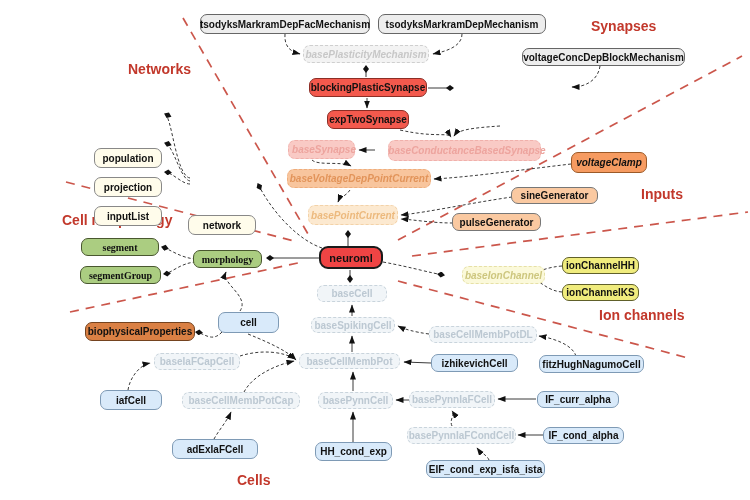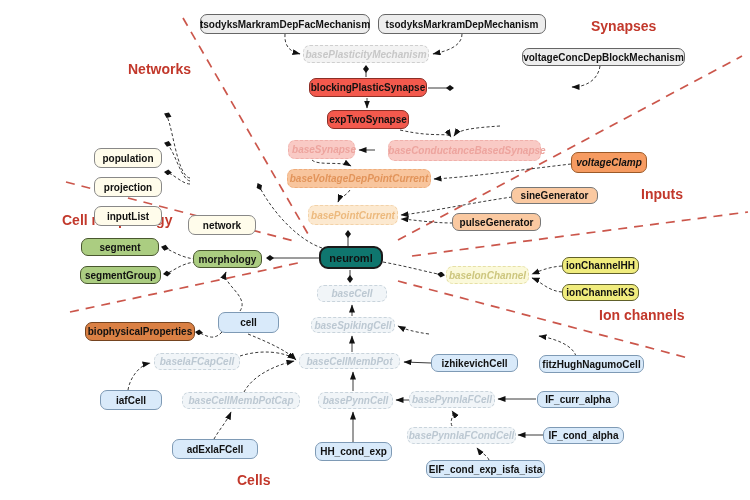--- a/index.html
+++ b/index.html
@@ -14,27 +14,27 @@
         box-sizing:border-box;padding:0 3px;color:#111;}
   .gray{background:#ededed;border:1.4px solid #666;}
   .dgray{background:#f3f3f3;border:1.5px dashed #cfcfcf;color:#c7c7c7;font-style:italic;}
   .red{background:#f3594d;border:1.4px solid #8c2e26;}
   .pink{background:#f9cac5;border:1.5px dashed #f0b0ab;color:#eda49e;font-style:italic;padding-left:8px;}
   .dorange{background:#f8c59d;border:1.5px dashed #eead7c;color:#e2945a;font-style:italic;}
   .dpale{background:#fce9d0;border:1.5px dashed #f3d2a8;color:#ecb97d;font-style:italic;}
   .vclamp{background:#f69b61;border:1.4px solid #9c5a28;font-style:italic;text-align:center;}
   .peach{background:#fac9a1;border:1.4px solid #777;}
   .cream{background:#fffceb;border:1.4px solid #888;margin-top:44px;}
-  .green{background:#abcd81;border:1.4px solid #49572f;}
+  .green{background:#abcd81;border:1.4px solid #49572f;font-family:Liberation Serif, serif;}
   .brown{background:#da8044;border:1.4px solid #74431f;}
   .blue{background:#d9eafa;border:1.4px solid #7e9ab5;}
-  .dblue{background:#f1f5f8;border:1.5px dashed #c9d4dc;color:#bcc8d2;font-style:italic;}
-  .pyellow{background:#fbf9da;border:1.5px dashed #e6e0a6;color:#cdc67e;font-style:italic;}
+  .dblue{background:#f1f5f8;border:1.5px dashed #c9d4dc;color:#bcc8d2;}
+  .pyellow{background:#fbf9da;border:1.5px dashed #e6e0a6;color:#cdc67e;font-style:italic;margin-left:16px;}
   .yellow{background:#f0ec7d;border:1.4px solid #60602a;}
-  .nml{background:#0f766e;border:2.2px solid #1a1a1a;border-radius:9px;font-size:11px;}
+  .nml{background:#ef4444;border:2.2px solid #1a1a1a;border-radius:9px;font-size:11px;}
   .region{position:absolute;color:#c2382b;font-weight:bold;font-size:14px;white-space:nowrap;}
 </style>
 </head>
 <body>
 
 <div id="canvas">
 
   <svg class="edges">
     <defs>
       <marker id="arr" markerWidth="9" markerHeight="7" refX="7.5" refY="3" orient="auto">
@@ -139,20 +139,21 @@
   <div class="node brown" style="left:85px;top:322px;width:110px;height:19px">biophysicalProperties</div>
 
   <div class="node nml" style="left:319px;top:246px;width:64px;height:23px">neuroml</div>
 
   <div class="node pyellow" style="left:446px;top:266px;width:83px;height:18px">baseIonChannel</div>
   <div class="node yellow" style="left:562px;top:257px;width:77px;height:17px">ionChannelHH</div>
   <div class="node yellow" style="left:562px;top:284px;width:77px;height:17px">ionChannelKS</div>
 
   <div class="node dblue" style="left:317px;top:285px;width:70px;height:17px">baseCell</div>
   <div class="node dblue" style="left:311px;top:317px;width:84px;height:16px">baseSpikingCell</div>
+  <div class="node dblue" style="left:429px;top:326px;width:108px;height:17px">baseCellMembPotDL</div>
   <div class="node dblue" style="left:299px;top:353px;width:101px;height:16px">baseCellMembPot</div>
   <div class="node dblue" style="left:154px;top:353px;width:86px;height:17px">baseIaFCapCell</div>
   <div class="node dblue" style="left:182px;top:392px;width:118px;height:17px">baseCellMembPotCap</div>
   <div class="node dblue" style="left:318px;top:392px;width:75px;height:17px">basePynnCell</div>
   <div class="node dblue" style="left:409px;top:391px;width:86px;height:17px">basePynnIaFCell</div>
   <div class="node dblue" style="left:407px;top:427px;width:109px;height:17px">basePynnIaFCondCell</div>
 
   <div class="node blue" style="left:218px;top:312px;width:61px;height:21px">cell</div>
   <div class="node blue" style="left:100px;top:390px;width:62px;height:20px">iafCell</div>
   <div class="node blue" style="left:431px;top:354px;width:87px;height:18px">izhikevichCell</div>

